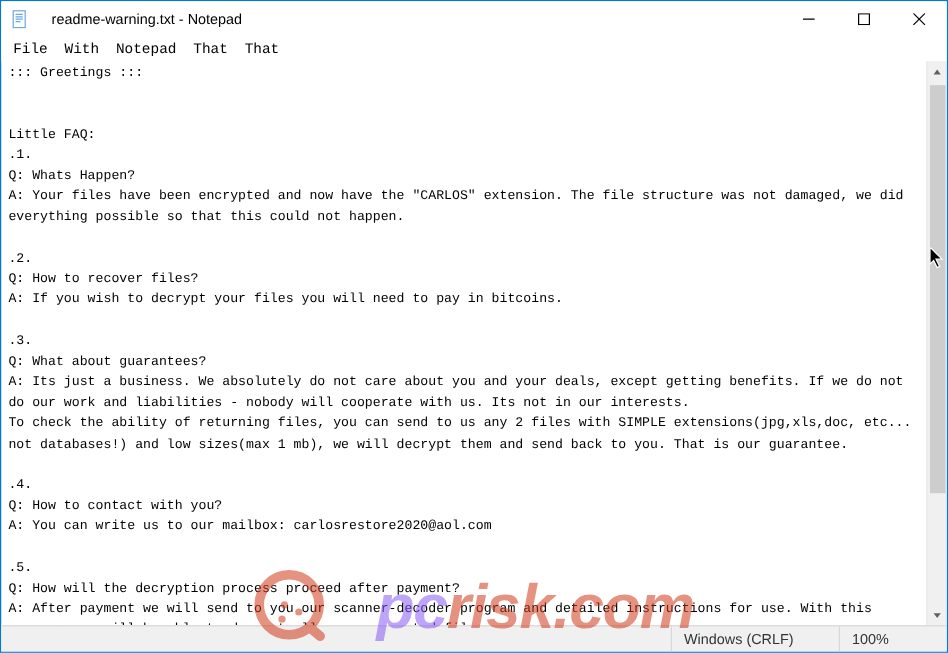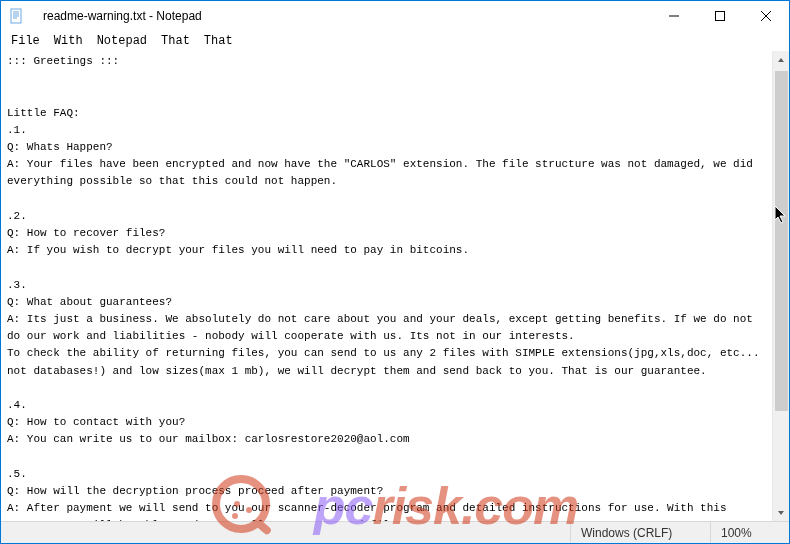--- a/index.html
+++ b/index.html
@@ -223,21 +223,21 @@
       <svg width="8" height="8" viewBox="0 0 8 8">
           <polygon points="1,2 7,2 4,6" fill="#606060"></polygon>
         </svg>
     </div>
   </div>
 </div>
 
 <div class="statusbar">
   <div class="status-spacer"></div>
   <div class="status-cell" style="width:140px">Windows (CRLF)</div>
-  <div class="status-cell" style="width:79px">100%</div>
+  <div class="status-cell" style="width:90px">100%</div>
 </div>
 
 <div class="watermark">
   <div class="wm-lens">
     <span class="wm-dot wm-d1"></span>
       <span class="wm-dot wm-d2"></span>
       <span class="wm-dot wm-d3"></span>
   </div>
   <span class="wm-text">
     <span class="wm-seg1">pc</span><span class="wm-seg2">risk.com</span>

